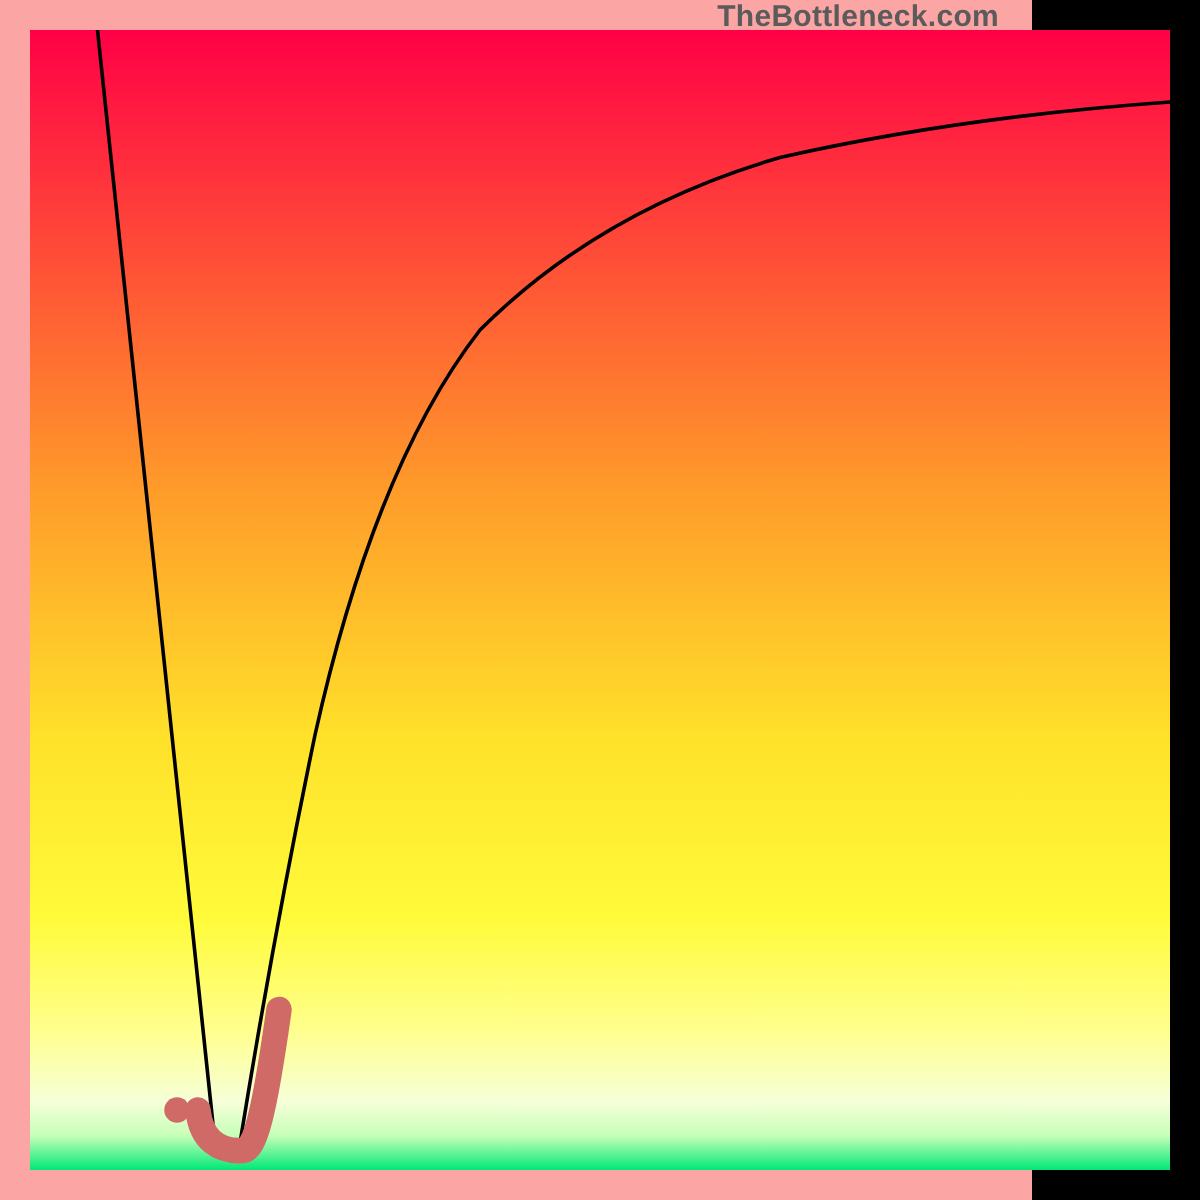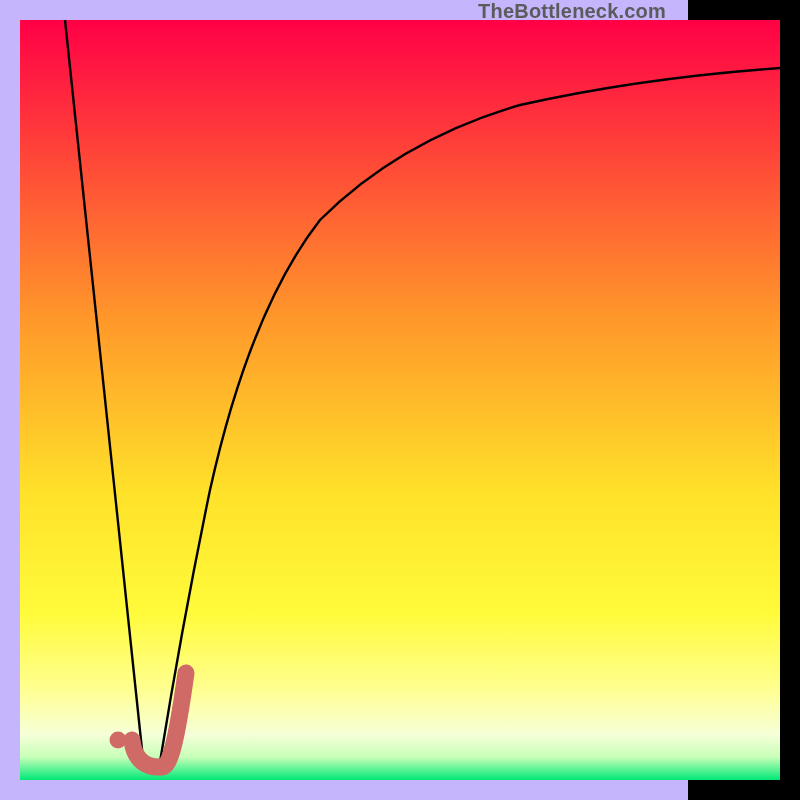--- a/index.html
+++ b/index.html
@@ -1,21 +1,21 @@
 <!DOCTYPE html>
 <html><head>
 <meta charset="utf-8">
 <style>
   * { margin: 0; padding: 0; box-sizing: border-box; }
   html, body { width: 800px; height: 800px; overflow: hidden; background: #000; }
   .stage {
     position: relative;
     width: 688px;
     height: 800px;
-    background: #c4b5fd;
+    background: #fca5a5;
   }
   .plot-area {
     position: absolute;
     left: 20px;
     top: 20px;
     width: 760px;
     height: 760px;
     overflow: hidden;
   }
   .gradient-bg {

